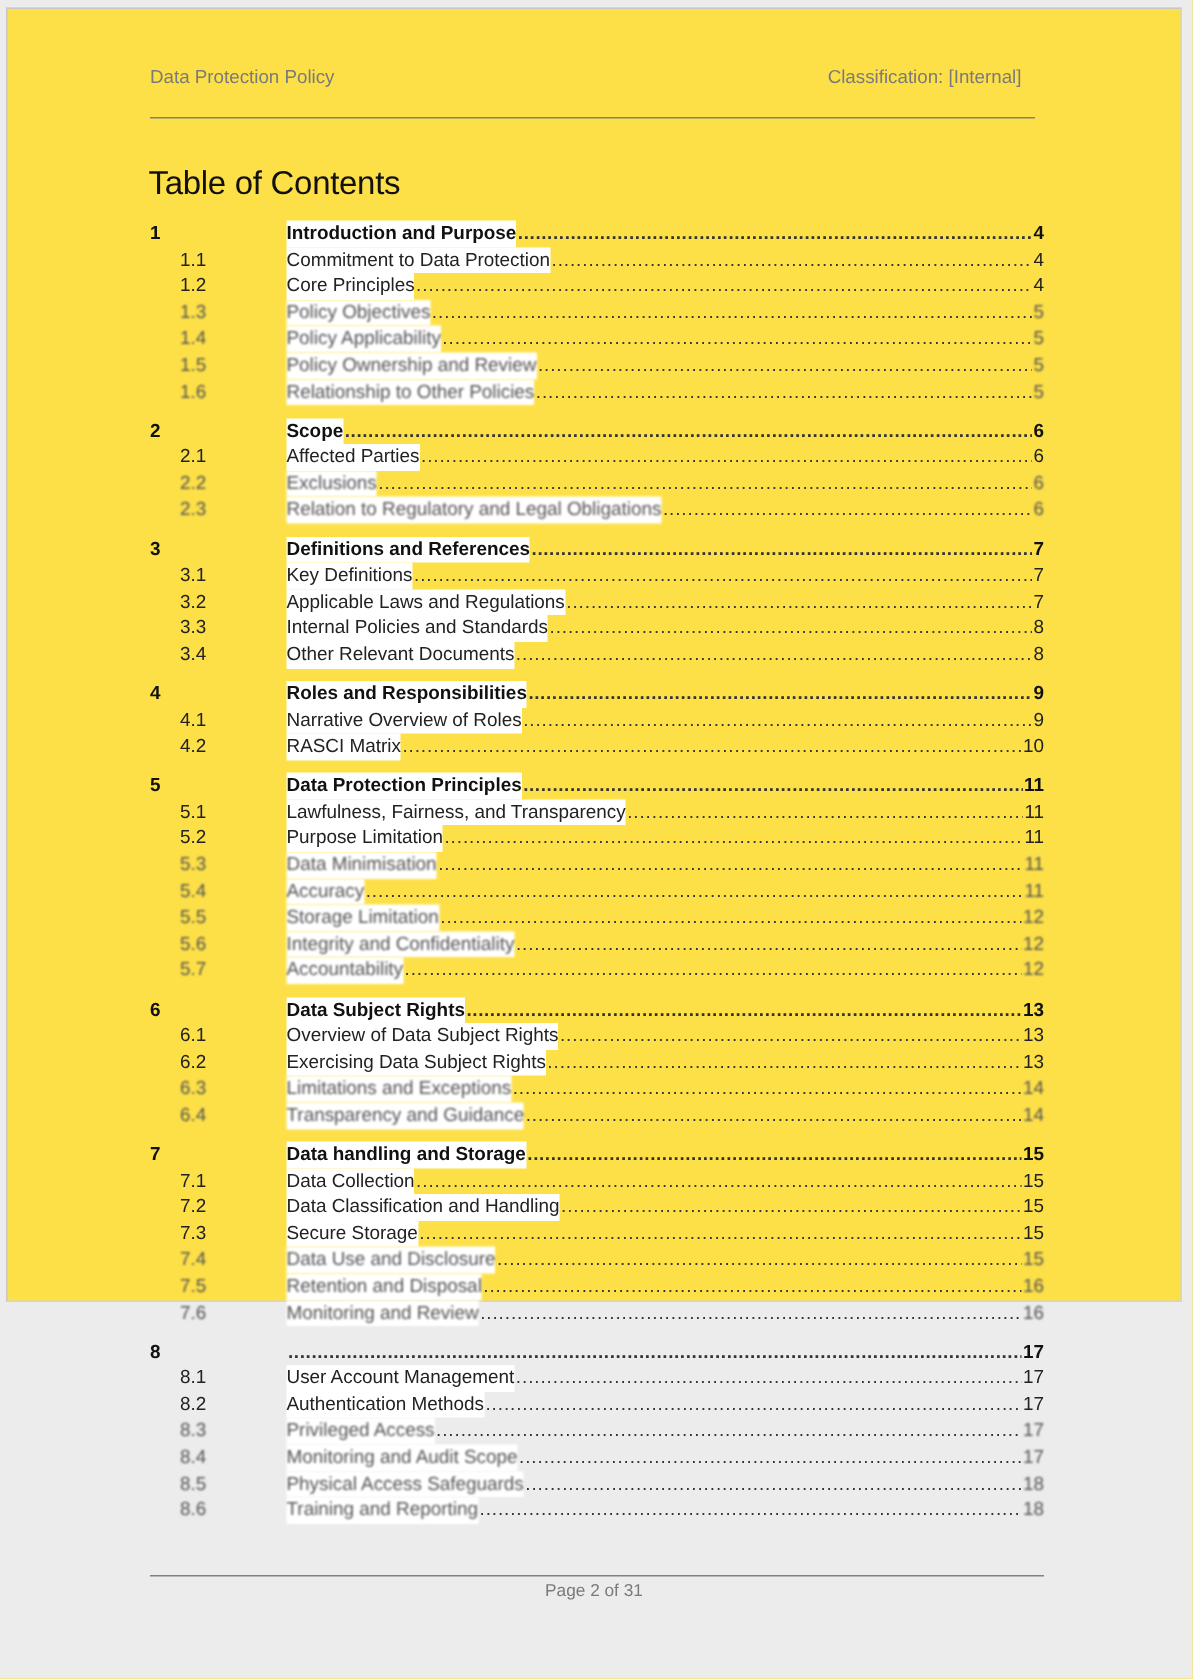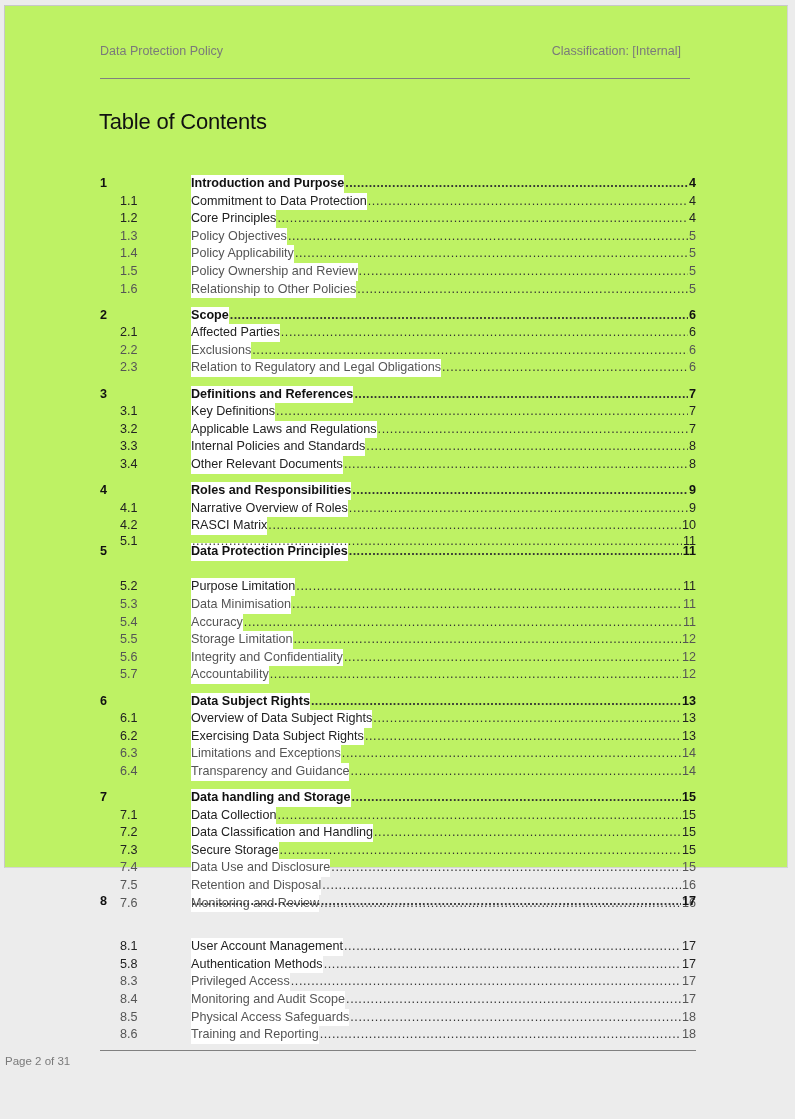--- a/index.html
+++ b/index.html
@@ -7,21 +7,21 @@
       width: 795px; height: 1119px;
       background: #ececec;
       font-family: "Liberation Sans", sans-serif;
       position: relative;
       overflow: hidden;
     }
     .page {
       position: absolute;
       left: 4px; top: 5px;
       width: 784px; height: 863px;
-      background: #bef264;
+      background: #fde047;
       border-top: 1px solid #c8c8c8;
       border-left: 1px solid #c8c8c8;
       border-right: 1px solid #d4d4d4;
       border-bottom: 1px solid #d4d4d4;
       box-sizing: border-box;
     }
     .header-left, .header-right {
       position: absolute; top: 38px;
       font-size: 12.5px; color: #7a7a7a;
     }
@@ -45,21 +45,21 @@
     .row {
       position: relative;
       display: flex; align-items: baseline;
       height: 17.6px; line-height: 17.6px;
       font-size: 12.6px; color: #222;
       white-space: nowrap;
     }
     .row.level1 { font-weight: bold; color: #111; }
     .num { width: 91px; flex: none; }
     .row.level2 .num { padding-left: 20px; width: 71px; }
-    .title { flex: none; background: #fff; margin-top: 28px; }
+    .title { flex: none; background: #fff; }
     .leader {
       flex: 1 1 auto;
       overflow: hidden;
       margin: 0 1px;
       color: #333;
       letter-spacing: 0.6px;
       font-weight: normal;
     }
     .leader::before {
       content: "........................................................................................................................................................................................................................................";
@@ -70,21 +70,21 @@
     .row.obscured .title,
     .row.obscured .page-no { color: #555; filter: blur(0.6px); }
     .row.obscured .leader { filter: blur(0.5px); }
     .footer-rule {
       position: absolute; left: 95px; top: 1044px;
       width: 596px; height: 0;
       border-top: 1px solid #808080;
     }
     .footer-text {
       position: absolute; left: 0; width: 100%; top: 1049px;
-      font-size: 11.5px; color: #7a7a7a;
+      text-align: center; font-size: 11.5px; color: #7a7a7a;
     }
   </style>
 </head>
 <body>
 
 <div class="page">
   <div class="header-left">Data Protection Policy</div>
   <div class="header-right">Classification: [Internal]</div>
   <div class="header-rule"></div>
 
@@ -215,20 +215,21 @@
       </div>
       <div class="section">
         <div class="row level1">
           <span class="num">5</span>
           <span class="title">Data Protection Principles</span>
           <span class="leader"></span>
           <span class="page-no">11</span>
         </div>
         <div class="row level2">
           <span class="num">5.1</span>
+          <span class="title">Lawfulness, Fairness, and Transparency</span>
           <span class="leader"></span>
           <span class="page-no">11</span>
         </div>
         <div class="row level2">
           <span class="num">5.2</span>
           <span class="title">Purpose Limitation</span>
           <span class="leader"></span>
           <span class="page-no">11</span>
         </div>
         <div class="row level2 obscured">
@@ -344,21 +345,21 @@
           <span class="leader"></span>
           <span class="page-no">17</span>
         </div>
         <div class="row level2">
           <span class="num">8.1</span>
           <span class="title">User Account Management</span>
           <span class="leader"></span>
           <span class="page-no">17</span>
         </div>
         <div class="row level2">
-          <span class="num">5.8</span>
+          <span class="num">8.2</span>
           <span class="title">Authentication Methods</span>
           <span class="leader"></span>
           <span class="page-no">17</span>
         </div>
         <div class="row level2 obscured">
           <span class="num">8.3</span>
           <span class="title">Privileged Access</span>
           <span class="leader"></span>
           <span class="page-no">17</span>
         </div>

